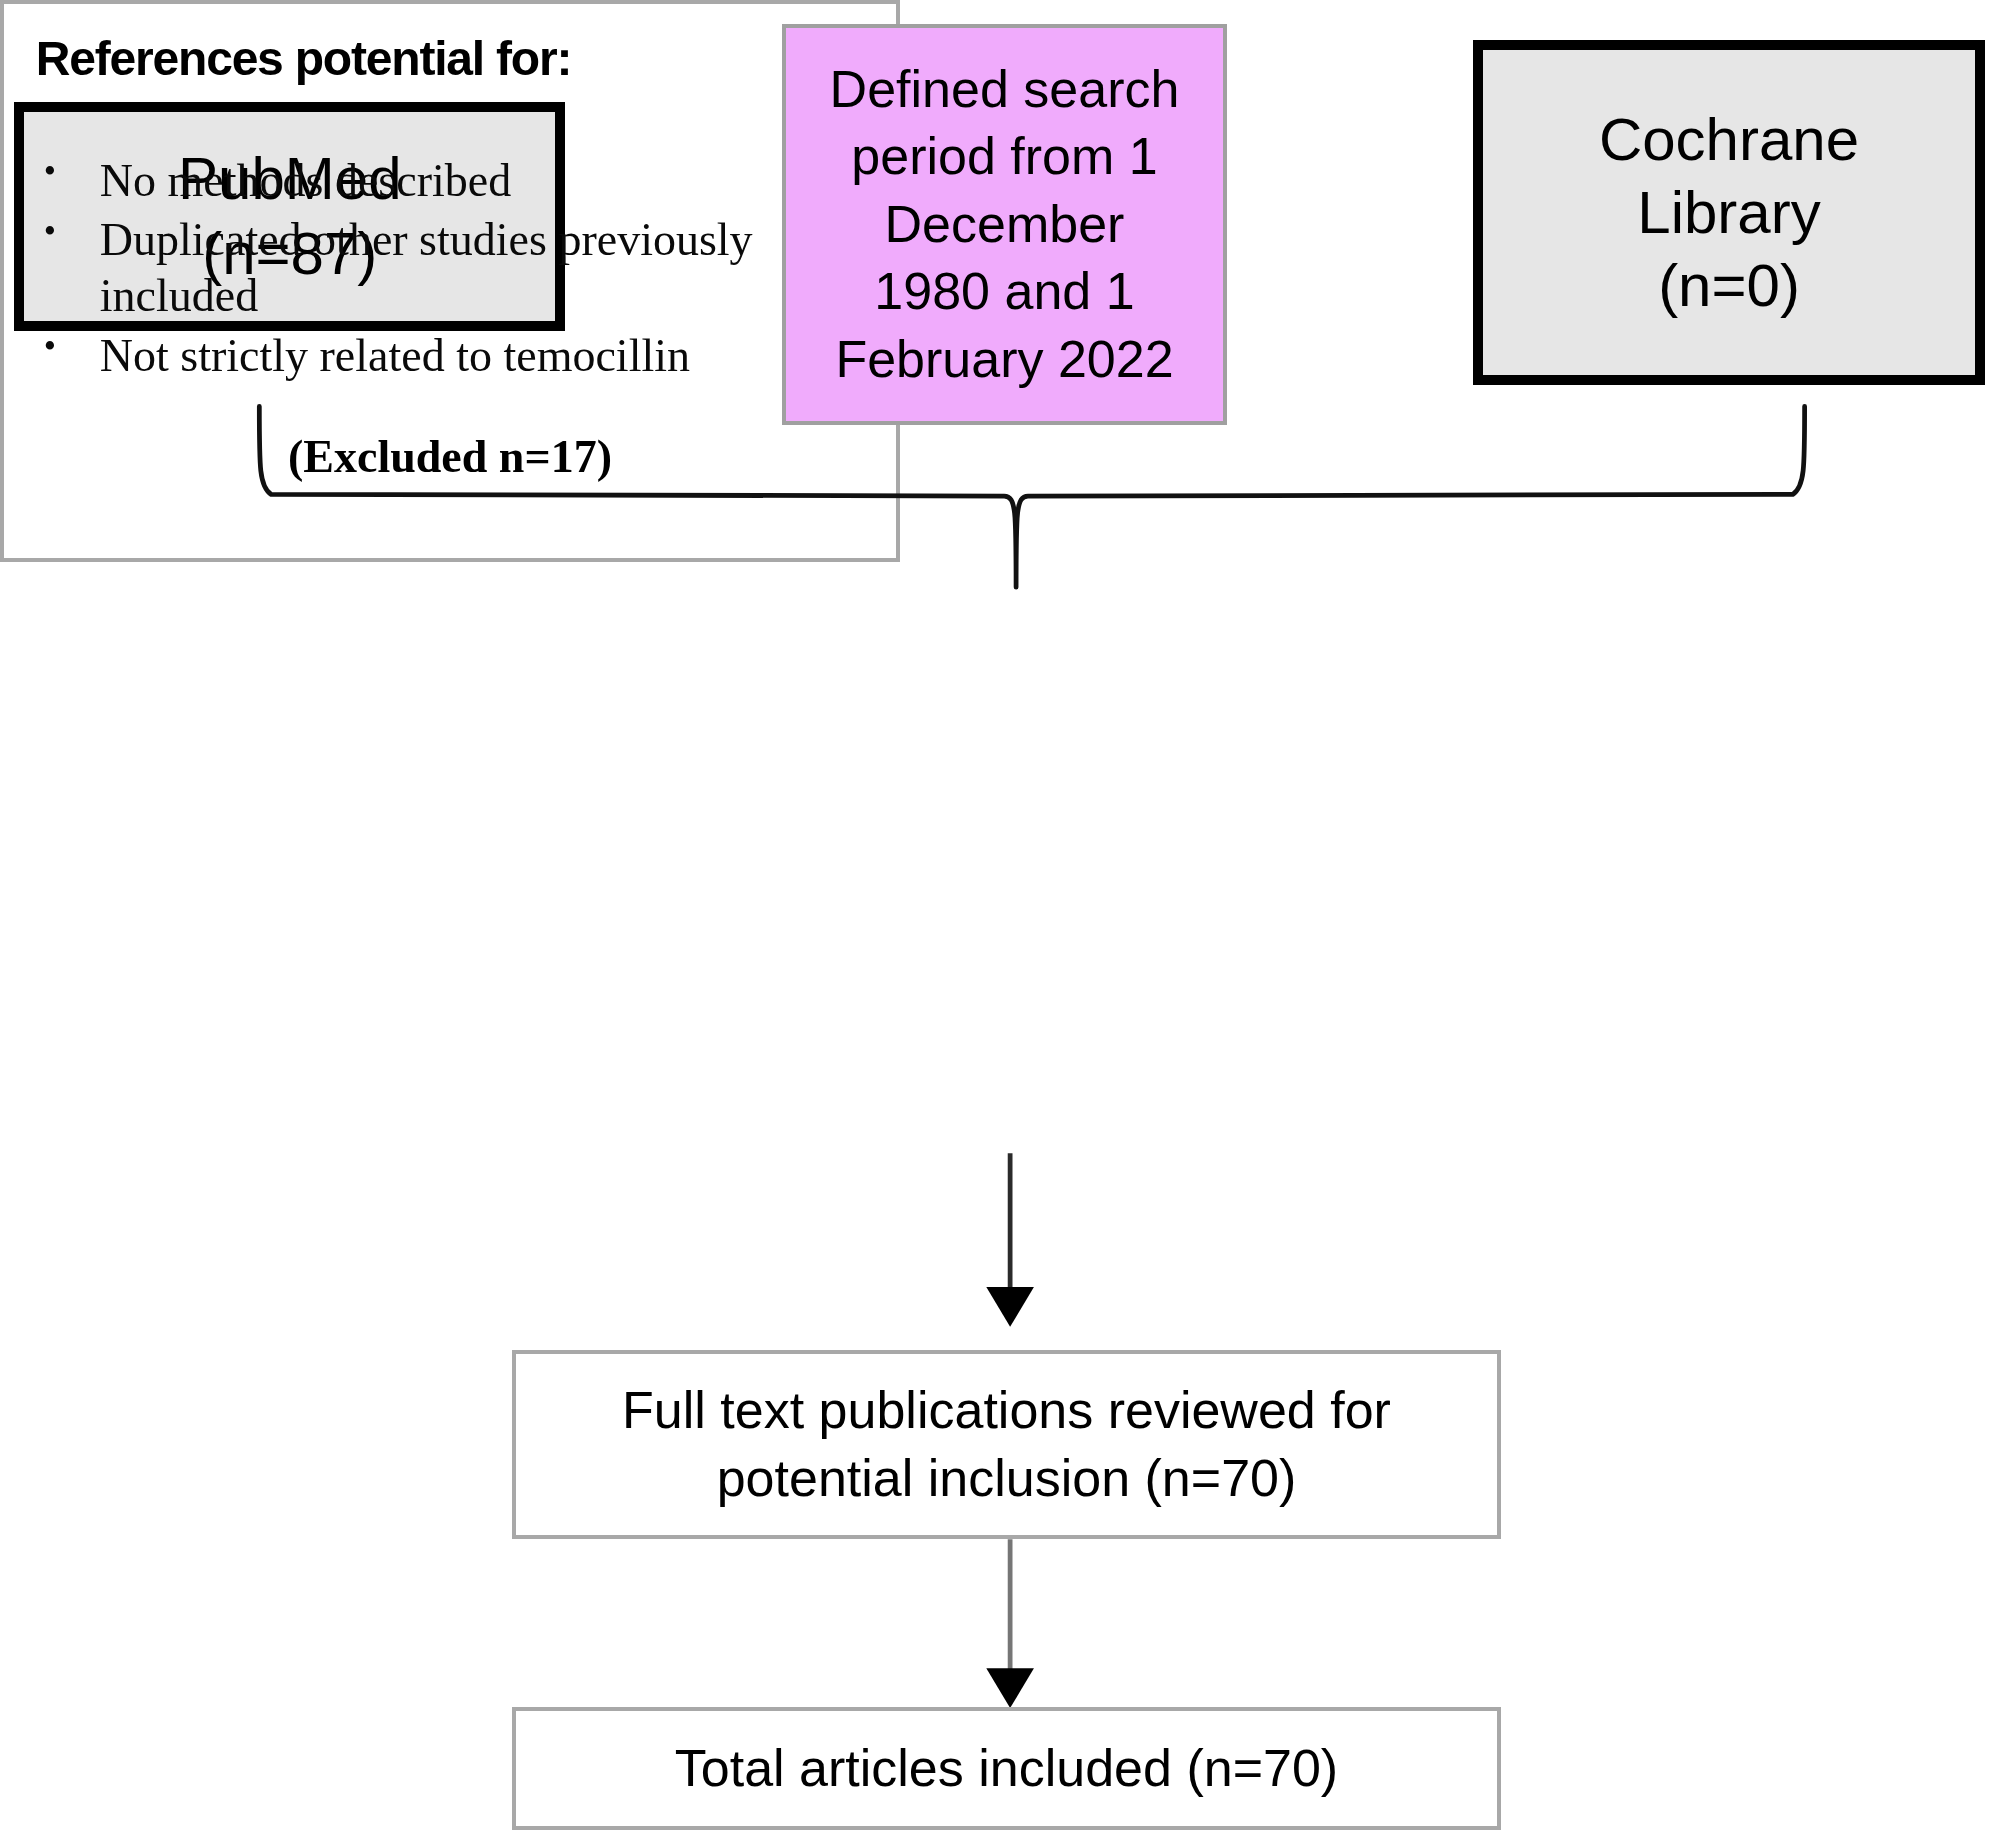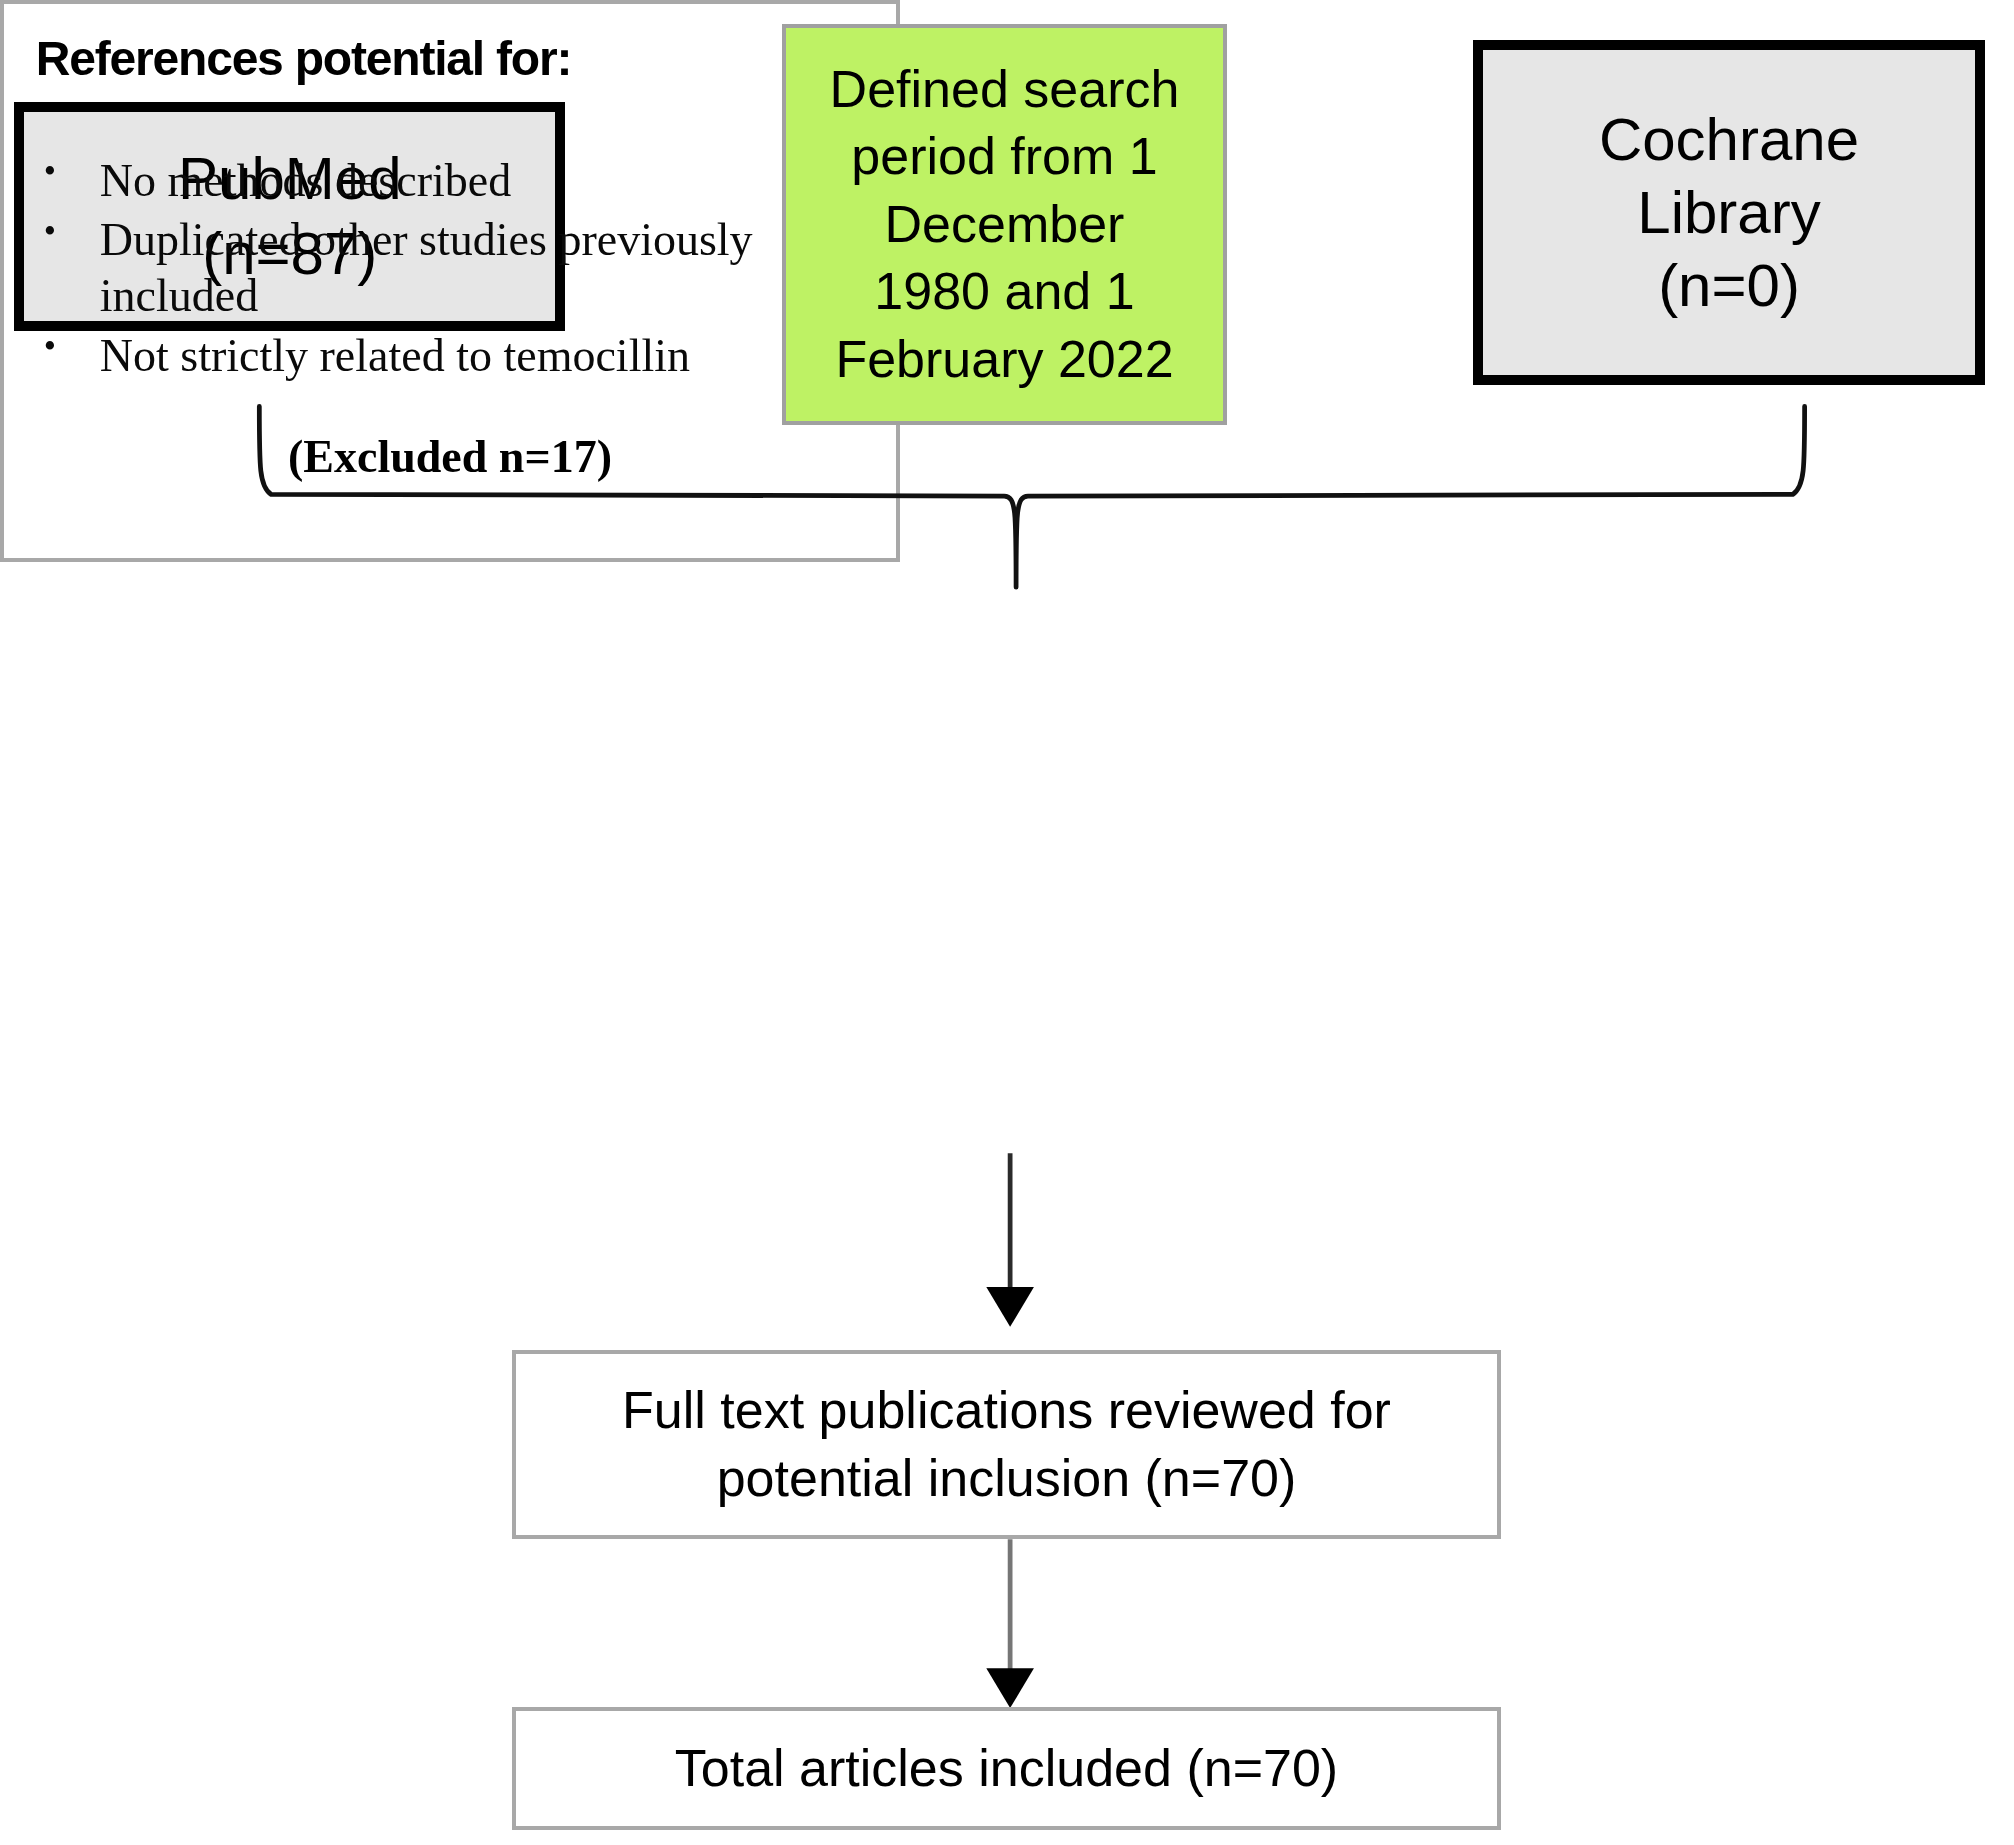--- a/index.html
+++ b/index.html
@@ -54,21 +54,21 @@
     width: 512px; height: 345px;
     font-size: 60px;
     line-height: 1.22;
   }
 
   
   #period-box {
     left: 782px; top: 24px;
     width: 445px; height: 401px;
     border: 4.8px solid #a0a0a0;
-    background: #bef264;
+    background: #f0abfc;
     font-size: 52px;
     line-height: 1.30;
   }
   #period-box .lines { width: 100%; padding: 0 6.4px; }
 
   
   #exclusion-box {
     left: 584px; top: 635px;
     width: 838px; height: 516px;
     border: 4.8px solid #a8a8a8;

